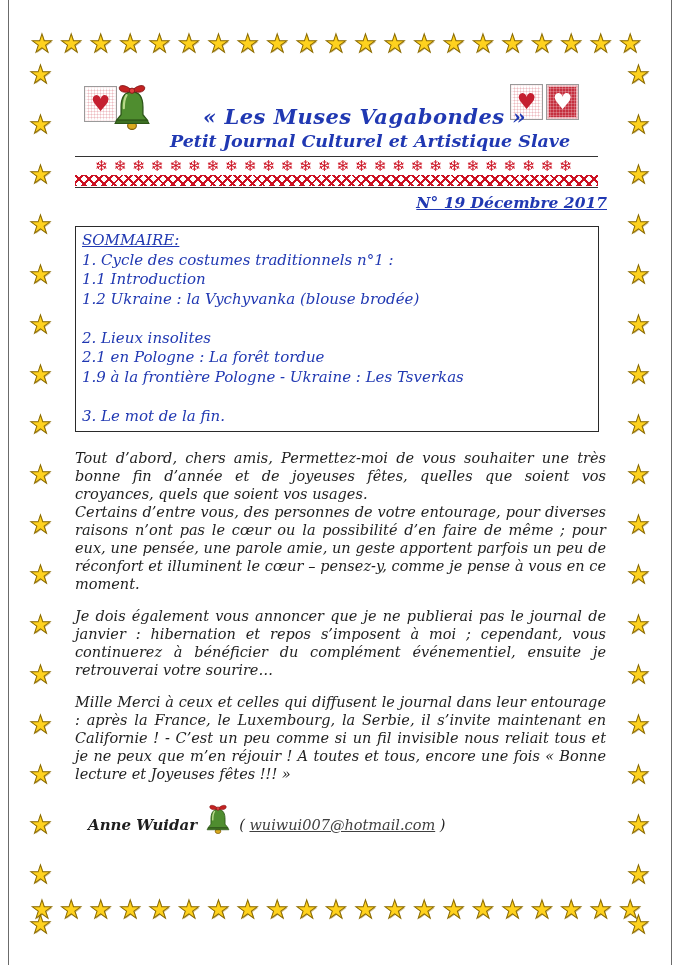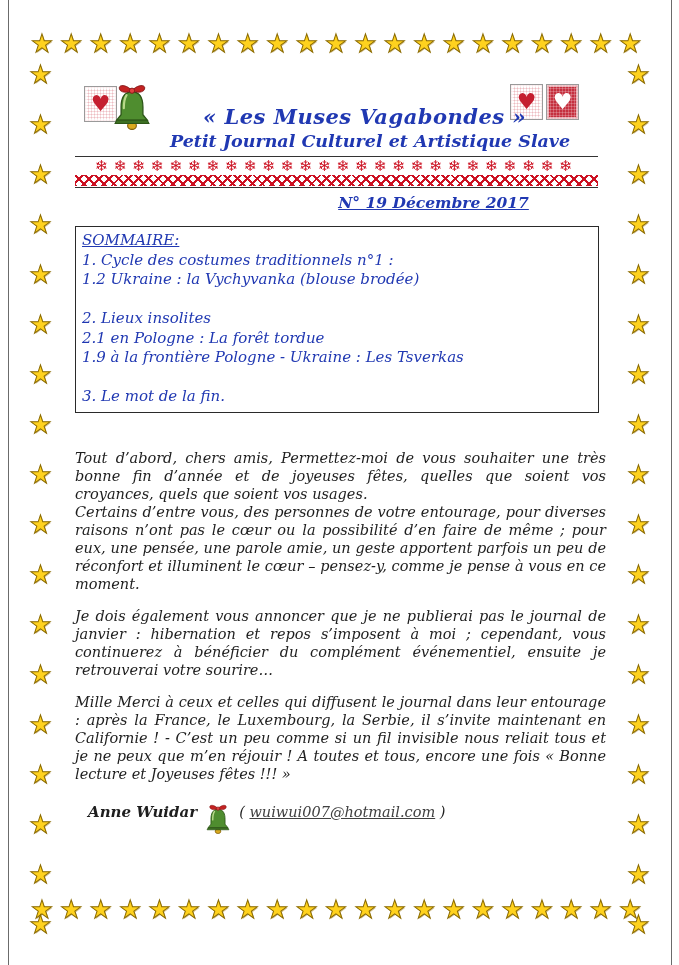--- a/index.html
+++ b/index.html
@@ -69,21 +69,21 @@
     line-height:16px; letter-spacing:6px; text-align:center; white-space:nowrap;
   }
   .band-row2{
     height:11px; margin-top:1px;
     background-image:
       repeating-linear-gradient(45deg, #cc1122 0 2px, transparent 2px 7px),
       repeating-linear-gradient(-45deg, #cc1122 0 2px, transparent 2px 7px);
   }
 
   .issue-line{
-    position:absolute; top:193px; left:260px; right:72px; text-align:center;
+    position:absolute; top:193px; left:260px; right:72px; text-align:right;
     color:#2038b2; font-size:15.5px; font-weight:bold; font-style:italic;
   }
   .issue-line span{ text-decoration:underline; }
 
   
   .sommaire{
     position:absolute; top:226px; left:75px; width:524px;
     border:1px solid #2a2a2a; padding:4px 22px 5px 6px;
     color:#2038b2; font-style:italic; font-size:15px; line-height:19.5px;
   }
@@ -93,21 +93,21 @@
   
   .body-text{
     position:absolute; top:449px; left:75px; width:531px;
     color:#1e1e1e; font-style:italic; font-size:14.5px; line-height:18px;
     text-align:justify;
   }
   .body-text p{ margin:0; }
   .gap{ height:14px; }
 
   .signature{
-    margin-top:20px; display:flex; align-items:flex-start; gap:8px;
+    margin-top:20px; display:flex; align-items:flex-end; gap:8px;
     padding-left:13px; text-align:left;
   }
   .sig-name{ font-weight:bold; font-size:15px; }
   .bell-sig{ width:26px; height:31px; flex:0 0 auto; }
   .sig-email{ font-size:14.5px; }
   .email-link{ color:#404040; text-decoration:underline; cursor:pointer; }
 </style>
 </head>
 <body>
 
@@ -150,20 +150,21 @@
     <div class="band-row2"></div>
   </div>
 
   <div class="issue-line">
     <span>N° 19 Décembre 2017</span>
   </div>
 
   <section class="sommaire">
     <div class="toc-heading">SOMMAIRE:</div>
     <div class="toc-line">1. Cycle des costumes traditionnels n°1 :</div>
+    <div class="toc-line">1.1 Introduction</div>
     <div class="toc-line">1.2 Ukraine : la Vychyvanka (blouse brodée)</div>
     <div class="toc-line"></div>
     <div class="toc-line">2. Lieux insolites</div>
     <div class="toc-line">2.1 en Pologne : La forêt tordue</div>
     <div class="toc-line">1.9 à la frontière Pologne - Ukraine : Les Tsverkas</div>
     <div class="toc-line"></div>
     <div class="toc-line">3. Le mot de la fin.</div>
   </section>
 
   <section class="body-text">

